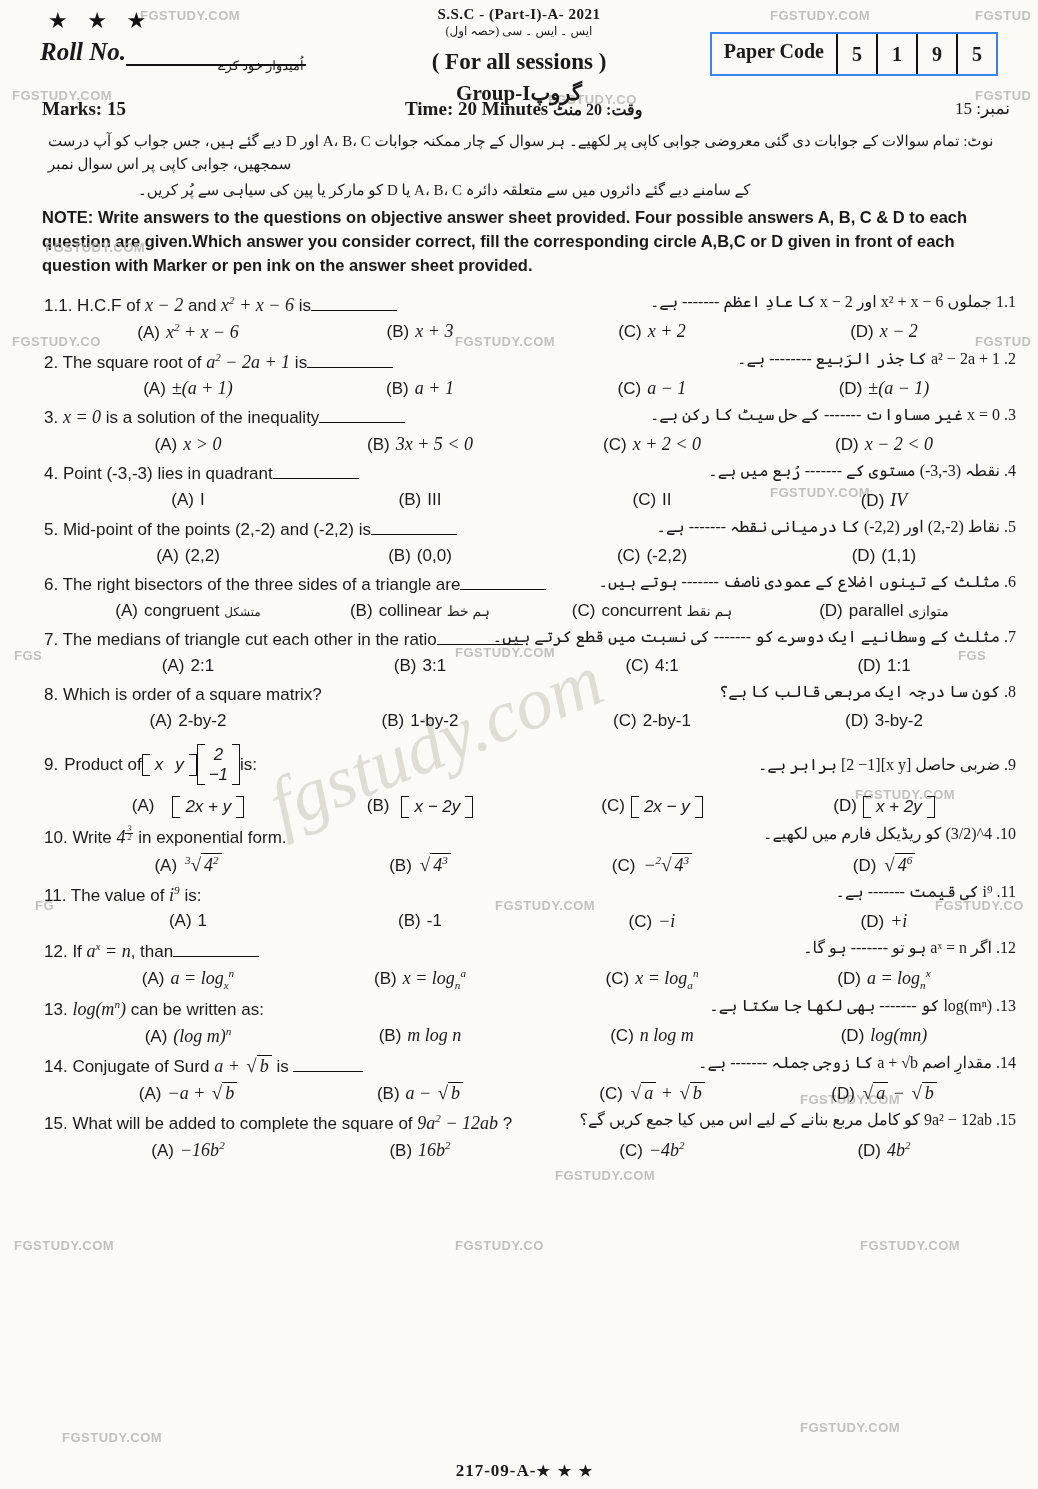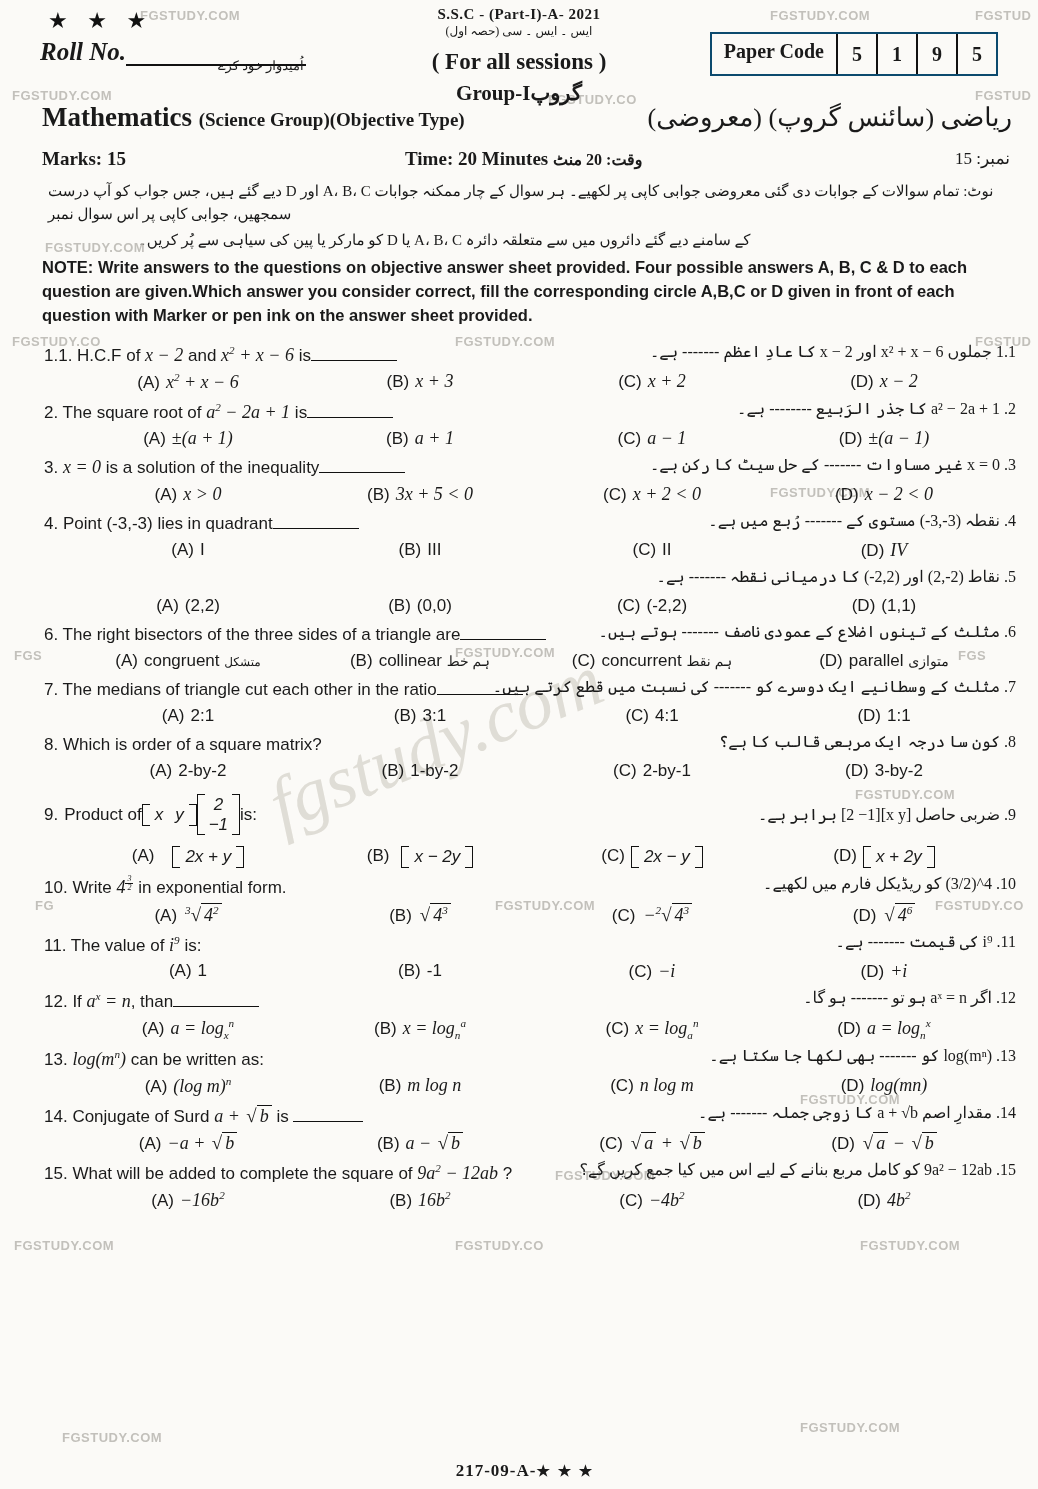--- a/index.html
+++ b/index.html
@@ -102,21 +102,21 @@
     margin-top: 10px;
   }
   .group-line {
     font-size: 21px;
     font-weight: bold;
     margin-top: 6px;
   }
   .paper-code {
     position: absolute;
     right: 22px; top: 26px;
-    border: 2px solid #0c4a6e;
+    border: 2px solid #3b82f6;
     display: flex;
     align-items: stretch;
     height: 40px;
   }
   .paper-code .pc-label {
     padding: 6px 12px;
     font-size: 20px;
     font-weight: bold;
     font-family: "Liberation Serif", serif;
   }
@@ -345,27 +345,20 @@
 
     <div class="paper-code">
       <div class="pc-label">Paper Code</div>
       <div class="pc-digit">5</div>
       <div class="pc-digit">1</div>
       <div class="pc-digit">9</div>
       <div class="pc-digit">5</div>
     </div>
   </div>
 
-  <div class="subject-row">
-    <div class="subject">
-      <span>Mathematics</span>
-      <span class="sub-small">(Science Group)</span><span class="sub-small">(Objective Type)</span>
-    </div>
-    <div class="subject-urdu">ریاضی (سائنس گروپ) (معروضی)</div>
-  </div>
 
   <div class="marks-row">
     <div class="marks">Marks: 15</div>
     <div class="time">
       <span>Time: 20 Minutes</span>
       <span class="time-urdu">وقت: 20 منٹ</span>
     </div>
     <div class="marks-urdu">نمبر: 15</div>
   </div>
 
@@ -434,20 +427,24 @@
       <div class="opts">
         <span class="opt"><span class="lbl">(A)</span><span class="plain">I</span></span>
         <span class="opt"><span class="lbl">(B)</span><span class="plain">III</span></span>
         <span class="opt"><span class="lbl">(C)</span><span class="plain">II</span></span>
         <span class="opt"><span class="lbl">(D)</span><span class="val">IV</span></span>
       </div>
     </div>
 
     <div class="q">
       <div class="q-line">
+        <span class="q-en">
+          <span>5.</span>
+          <span>Mid-point of the points (2,-2) and (-2,2) is</span><span class="blank"></span>
+        </span>
         <span class="q-ur">5.  نقاط (2-,2) اور (2,2-) کا درمیانی نقطہ ------- ہے۔</span>
       </div>
       <div class="opts">
         <span class="opt"><span class="lbl">(A)</span><span class="plain">(2,2)</span></span>
         <span class="opt"><span class="lbl">(B)</span><span class="plain">(0,0)</span></span>
         <span class="opt"><span class="lbl">(C)</span><span class="plain">(-2,2)</span></span>
         <span class="opt"><span class="lbl">(D)</span><span class="plain">(1,1)</span></span>
       </div>
     </div>
 

